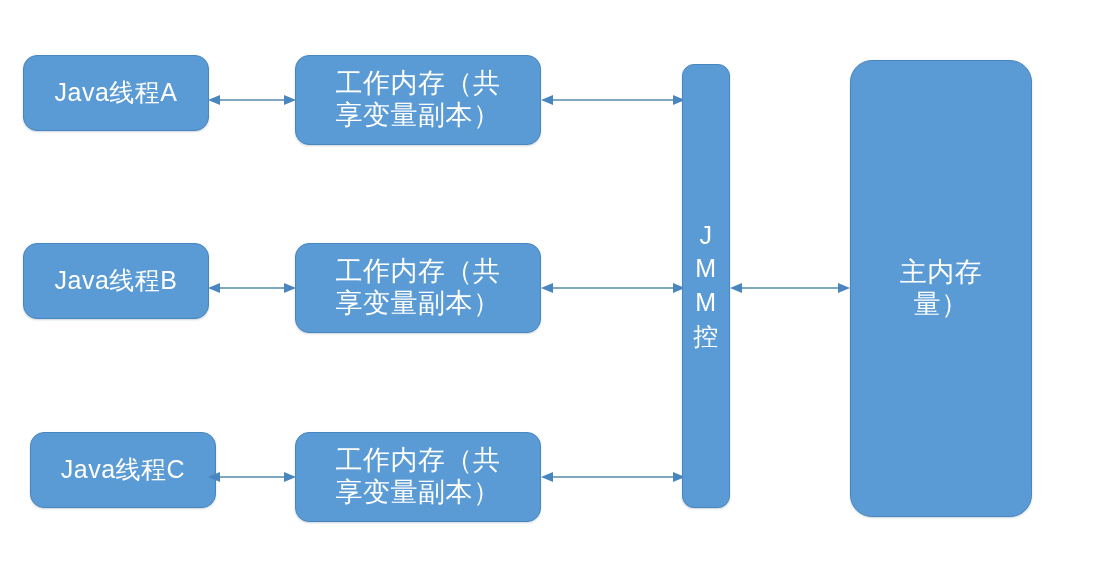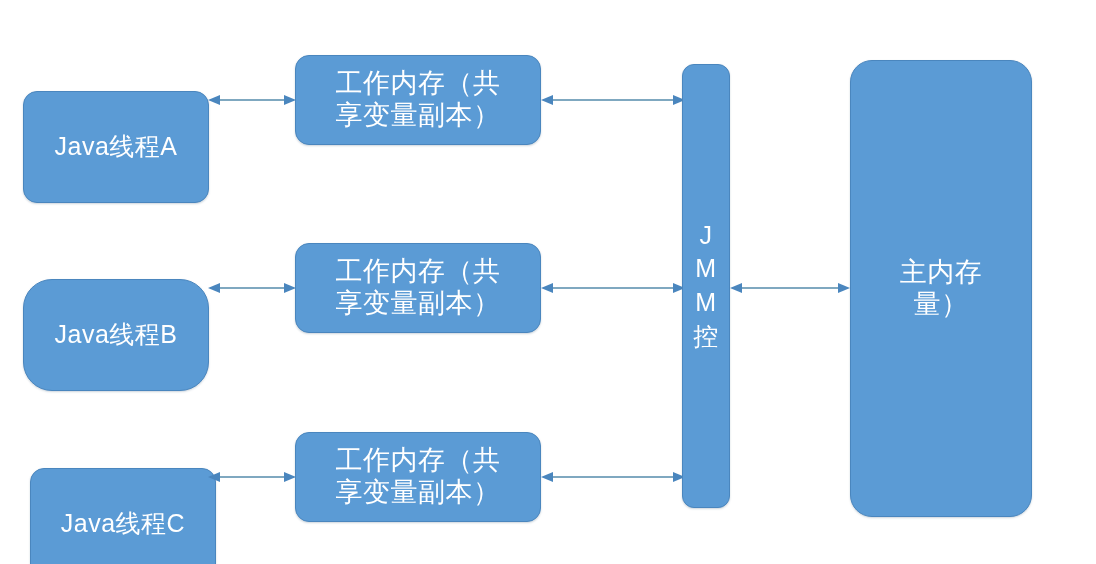--- a/index.html
+++ b/index.html
@@ -34,23 +34,22 @@
     justify-content: center;
     text-align: center;
     line-height: 1.18;
     font-weight: 400;
     letter-spacing: 0.5px;
     box-shadow: 0 1px 2px rgba(60,90,120,0.25);
   }
 
   .box-thread {
     width: 186px;
-    height: 112px;
+    height: 76px;
     font-size: 25px;
-    margin-top: 36px;
   }
 
   .box-working {
     width: 246px;
     height: 90px;
     font-size: 27px;
     padding: 17px 10px;
   }
 
   .box-jmm {
@@ -78,21 +77,21 @@
     width: 182px;
     height: 457px;
     font-size: 27px;
     border-radius: 22px;
     padding: 0 8px;
   }
 
   
   .row-a .box-thread { left: 23px; top: 55px; }
   .row-a .box-working { left: 295px; top: 55px; }
-  .row-b .box-thread { left: 23px; top: 243px; border-radius: 29px; }
+  .row-b .box-thread { left: 23px; top: 243px; }
   .row-b .box-working { left: 295px; top: 243px; }
   .row-c .box-thread { left: 30px; top: 432px; }
   .row-c .box-working { left: 295px; top: 432px; }
 
   
   .arrow {
     position: absolute;
     height: 16px;
     pointer-events: none;
   }

